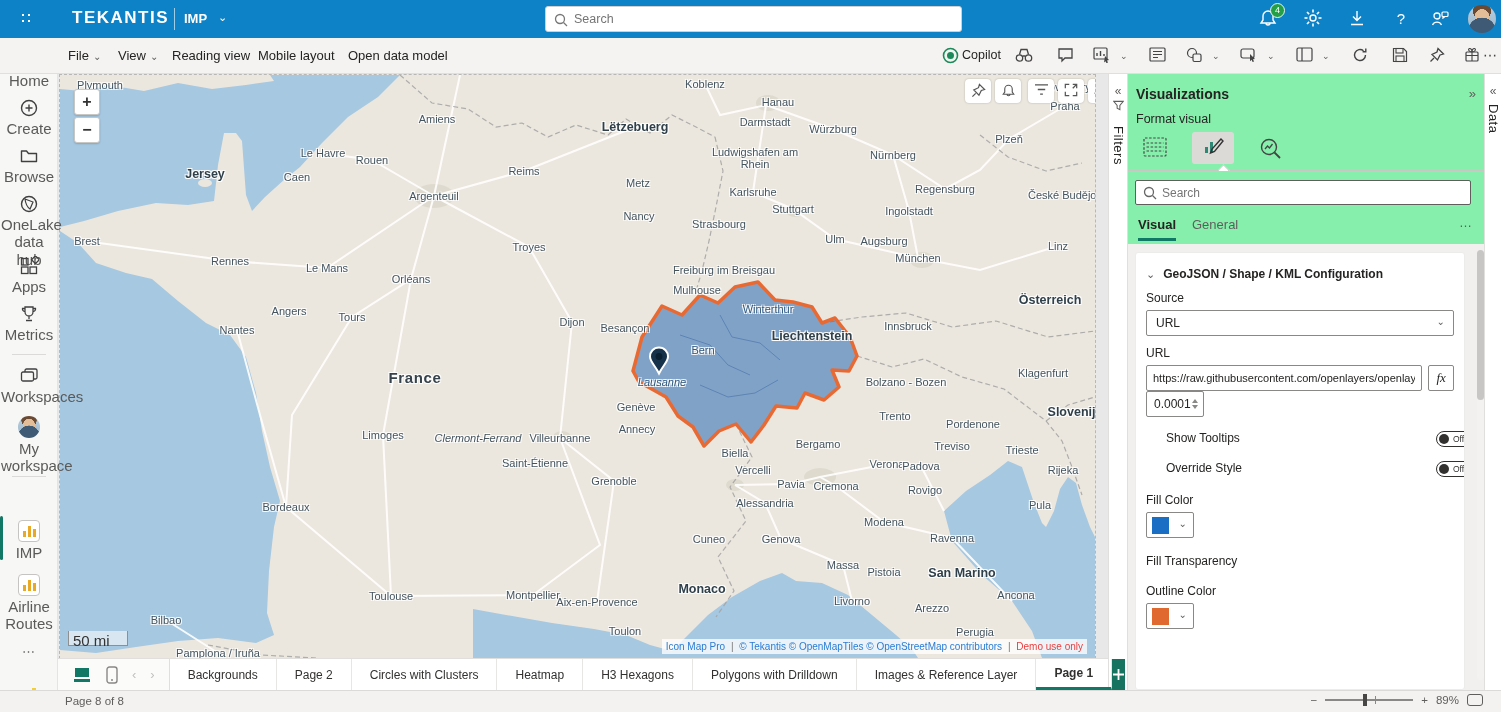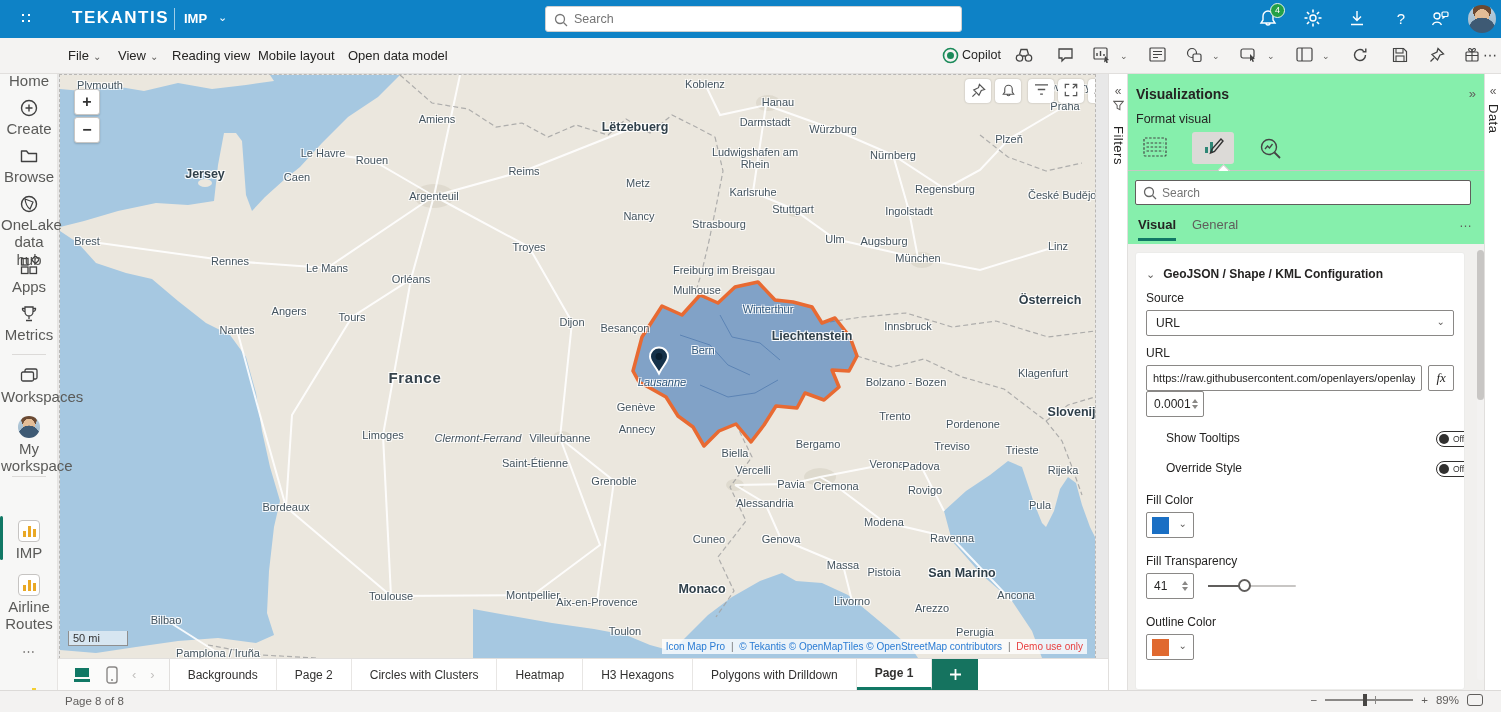--- a/index.html
+++ b/index.html
@@ -56,21 +56,21 @@
   
   #canvas { position:absolute; left:58px; top:74px; width:1050px; height:584px; background:#e8e8e8; }
   #map { position:absolute; left:60px; top:75px; width:1035px; height:583px; background:#ebe7de; overflow:hidden; outline:1px dashed #b9b7b4; z-index:5; }
   .city { position:absolute; transform:translate(-50%,-50%); font-size:11px; color:#44545f; white-space:nowrap; z-index:6;
     text-shadow:1px 1px 0 rgba(255,255,255,.9),-1px -1px 0 rgba(255,255,255,.9),1px -1px 0 rgba(255,255,255,.9),-1px 1px 0 rgba(255,255,255,.9); }
   .city.b { font-weight:bold; font-size:12.5px; color:#30404a; }
   .city.c { font-weight:bold; font-size:15px; color:#36434c; letter-spacing:.6px; }
   .city.w { color:#32597e; }
   .city.wrap { white-space:normal; text-align:center; line-height:1.1; }
   .zoombtn { position:absolute; left:14px; width:26px; height:26px; background:#fff; border:1px solid #c9c7c4; border-radius:3px; box-shadow:0 1px 2px rgba(0,0,0,.18); font-size:16px; font-weight:bold; color:#333; text-align:center; line-height:24px; cursor:pointer; z-index:8; }
-  #scalebar { position:absolute; left:8px; bottom:12px; width:60px; height:15px; background:rgba(255,255,255,.55); border:1px solid #8f8f8f; border-top:none; font-size:11px; color:#333; padding:1px 4px; z-index:8; }
+  #scalebar { position:absolute; left:8px; bottom:12px; width:60px; height:15px; background:rgba(255,255,255,.55); border:1px solid #8f8f8f; border-top:none; font-size:15px; color:#333; padding:1px 4px; z-index:8; }
   #attrib { position:absolute; right:8px; bottom:4px; height:15px; background:rgba(255,255,255,.78); font-size:10px; line-height:15px; padding:0 4px; white-space:nowrap; z-index:8; }
   #attrib .lnk { color:#2a7cd4; }
   #attrib .sep { color:#777; margin:0 3px; }
   #attrib .demo { color:#e84040; }
   .vtool { position:absolute; top:4px; width:26px; height:24px; background:#fff; border-radius:4px; box-shadow:0 0 2px rgba(0,0,0,.25); cursor:pointer; z-index:9; text-align:center; }
   .vtool svg { margin:4px auto; }
   .vtool.dots { font-size:12px; color:#555; line-height:22px; }
   #pin { position:absolute; left:588px; top:271px; z-index:7; }
 
   
@@ -664,31 +664,20 @@
           </div>
       </div>
 
       <div class="f-lbl" style="margin-top:16px">Fill Color</div>
       <div class="swatch">
         <span class="sq" id="fill-sq" style="background: rgb(26, 111, 196);"></span>
         <span class="chev">⌄</span>
       </div>
 
       <div class="f-lbl" style="margin-top:16px">Fill Transparency</div>
-      <div class="sld-row">
-        <div class="stepper" style="width:48px">
-          <span class="num">41</span>
-          <i class="ar up"></i>
-            <i class="ar dn"></i>
-        </div>
-        <div class="track">
-          <span class="fillp" style="width:36px"></span>
-            <span class="hnd" style="left:30px"></span>
-        </div>
-      </div>
 
       <div class="f-lbl" style="margin-top:16px">Outline Color</div>
       <div class="swatch">
         <span class="sq" id="outline-sq" style="background: rgb(224, 105, 47);"></span>
         <span class="chev">⌄</span>
       </div>
 
       
       
     </div>
@@ -716,20 +705,21 @@
     <span class="pb-arrow">‹</span>
     <span class="pb-arrow">›</span>
   </div>
   <div style="display:flex">
       <div class="ptab">Backgrounds</div>
       <div class="ptab">Page 2</div>
       <div class="ptab">Circles with Clusters</div>
       <div class="ptab">Heatmap</div>
       <div class="ptab">H3 Hexagons</div>
       <div class="ptab">Polygons with Drilldown</div>
+      <div class="ptab">Images &amp; Reference Layer</div>
       <div class="ptab active">Page 1</div>
     </div>
   <div id="pb-add">
     <svg width="13" height="13" viewBox="0 0 13 13">
         <path d="M6.5 1 v11 M1 6.5 h11" stroke="#fff" stroke-width="1.8"></path>
       </svg>
   </div>
 </div>
 
 <div id="statusbar">

